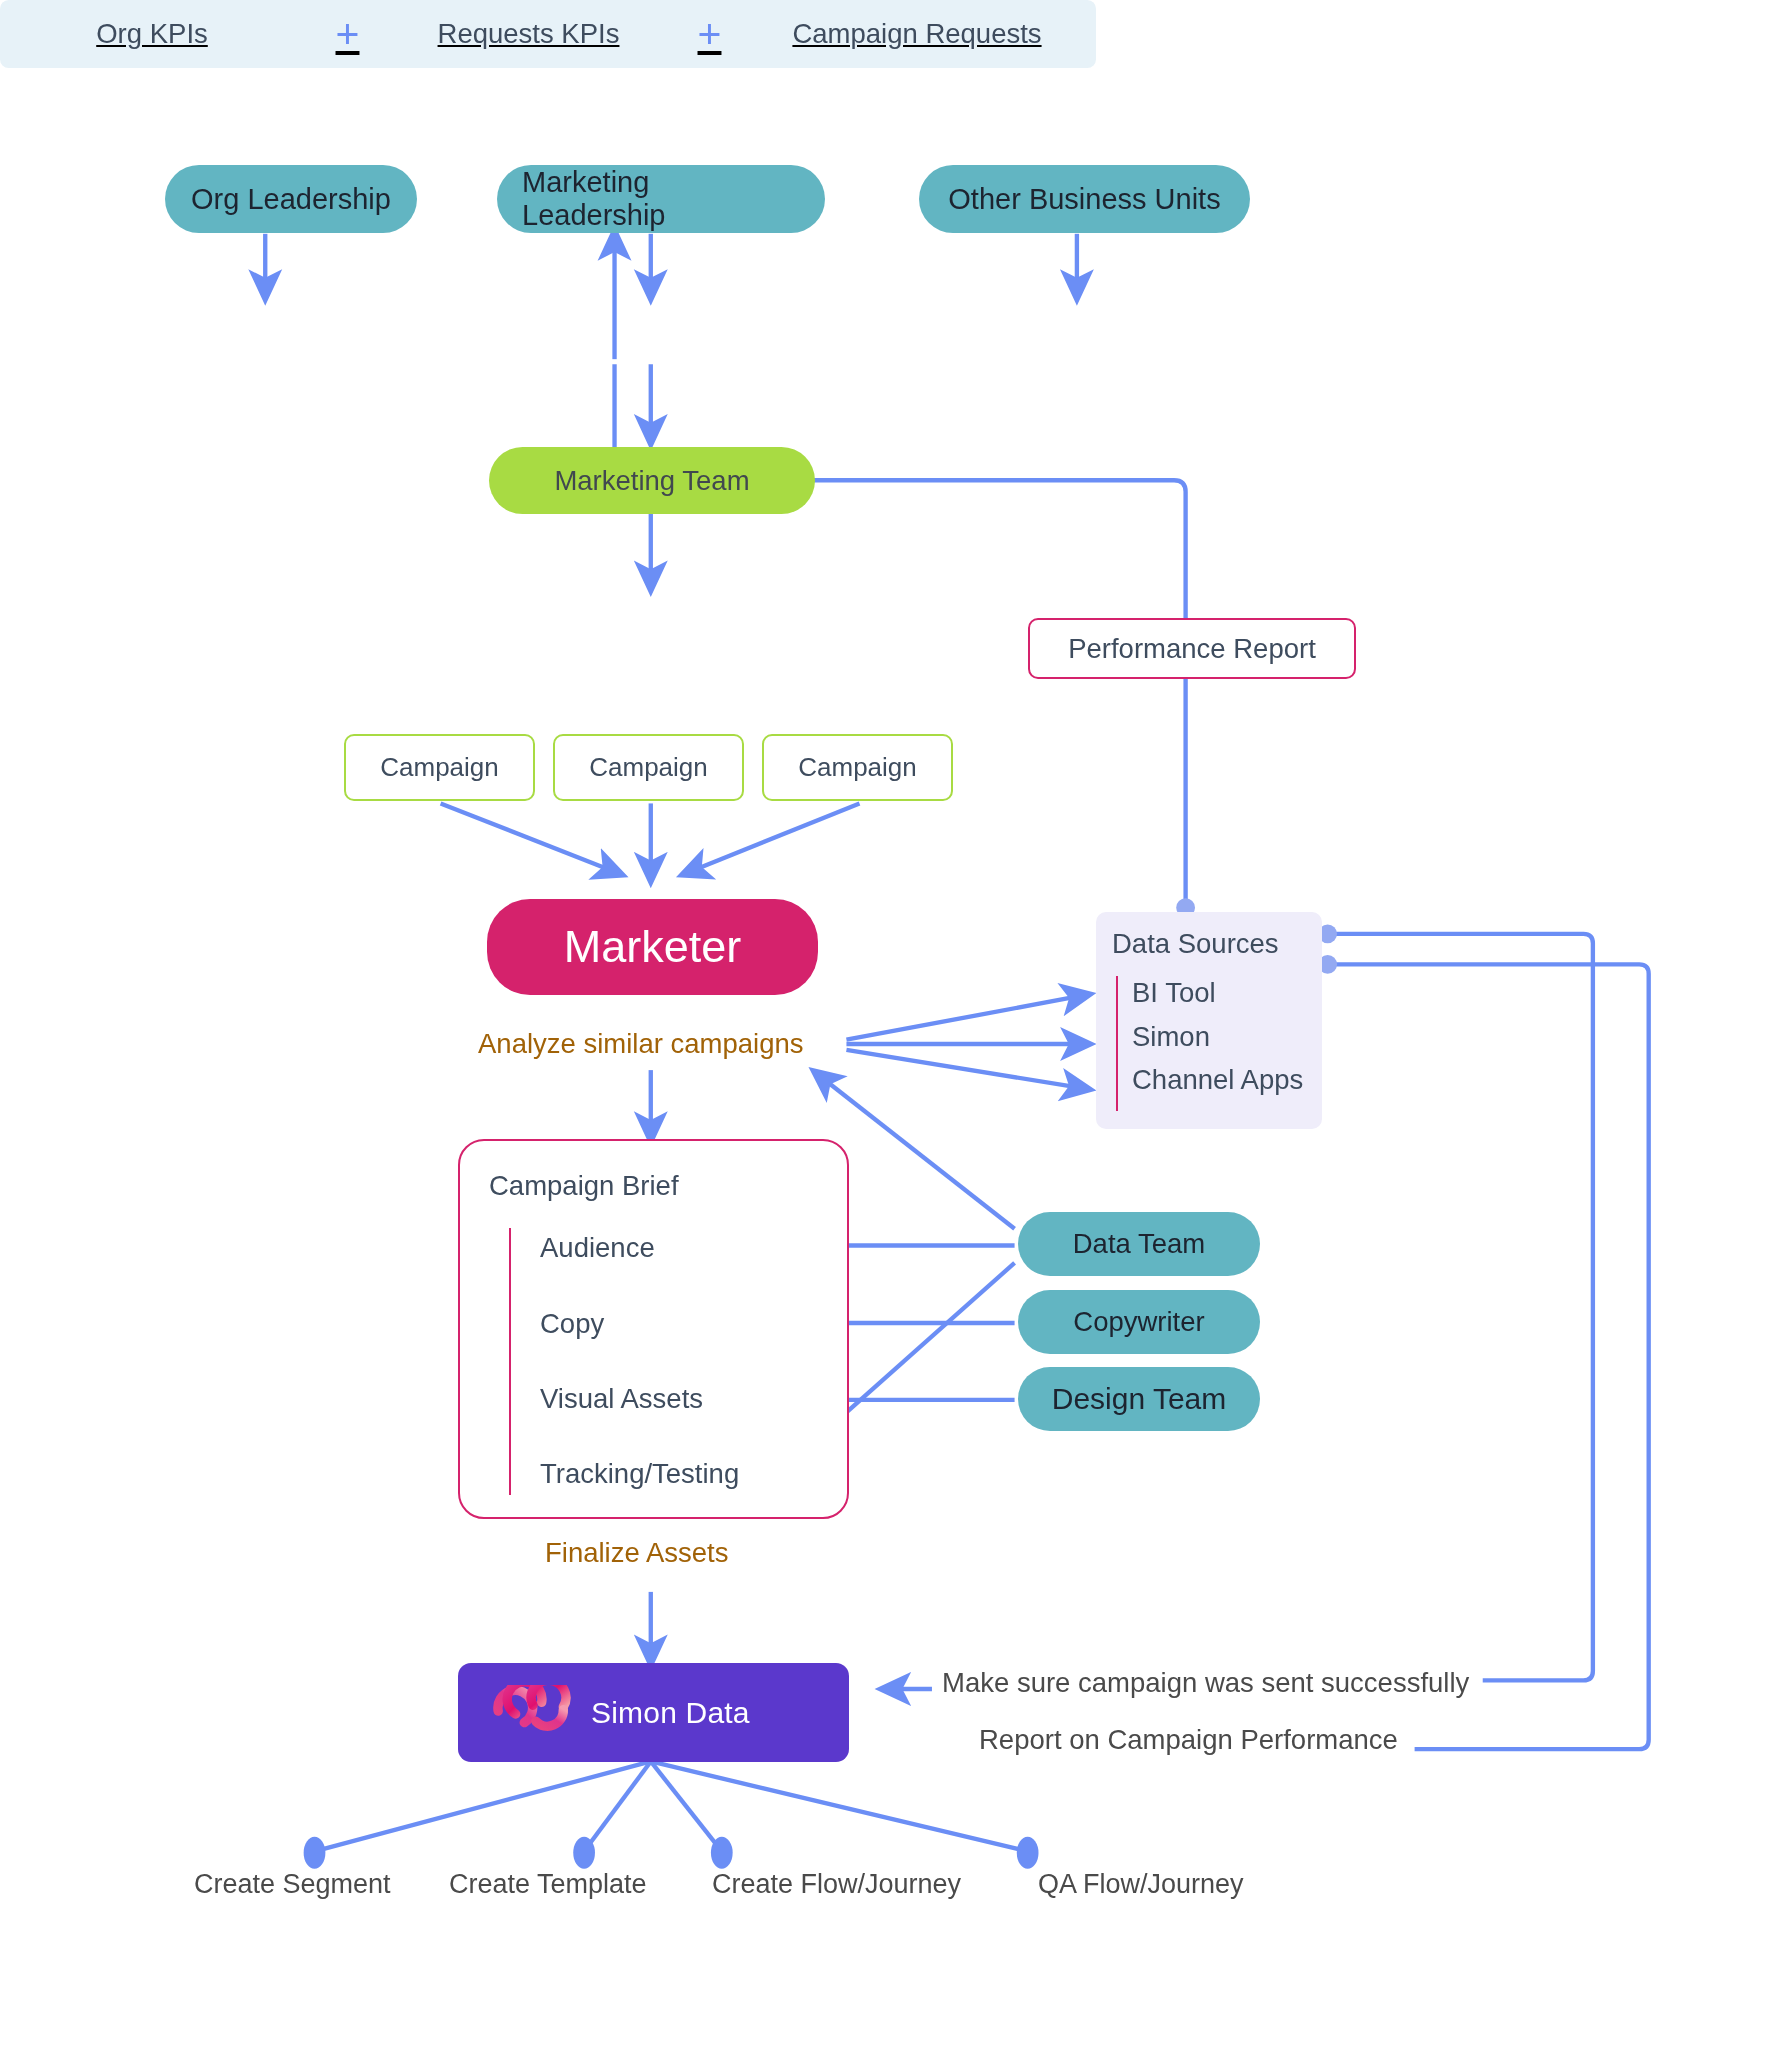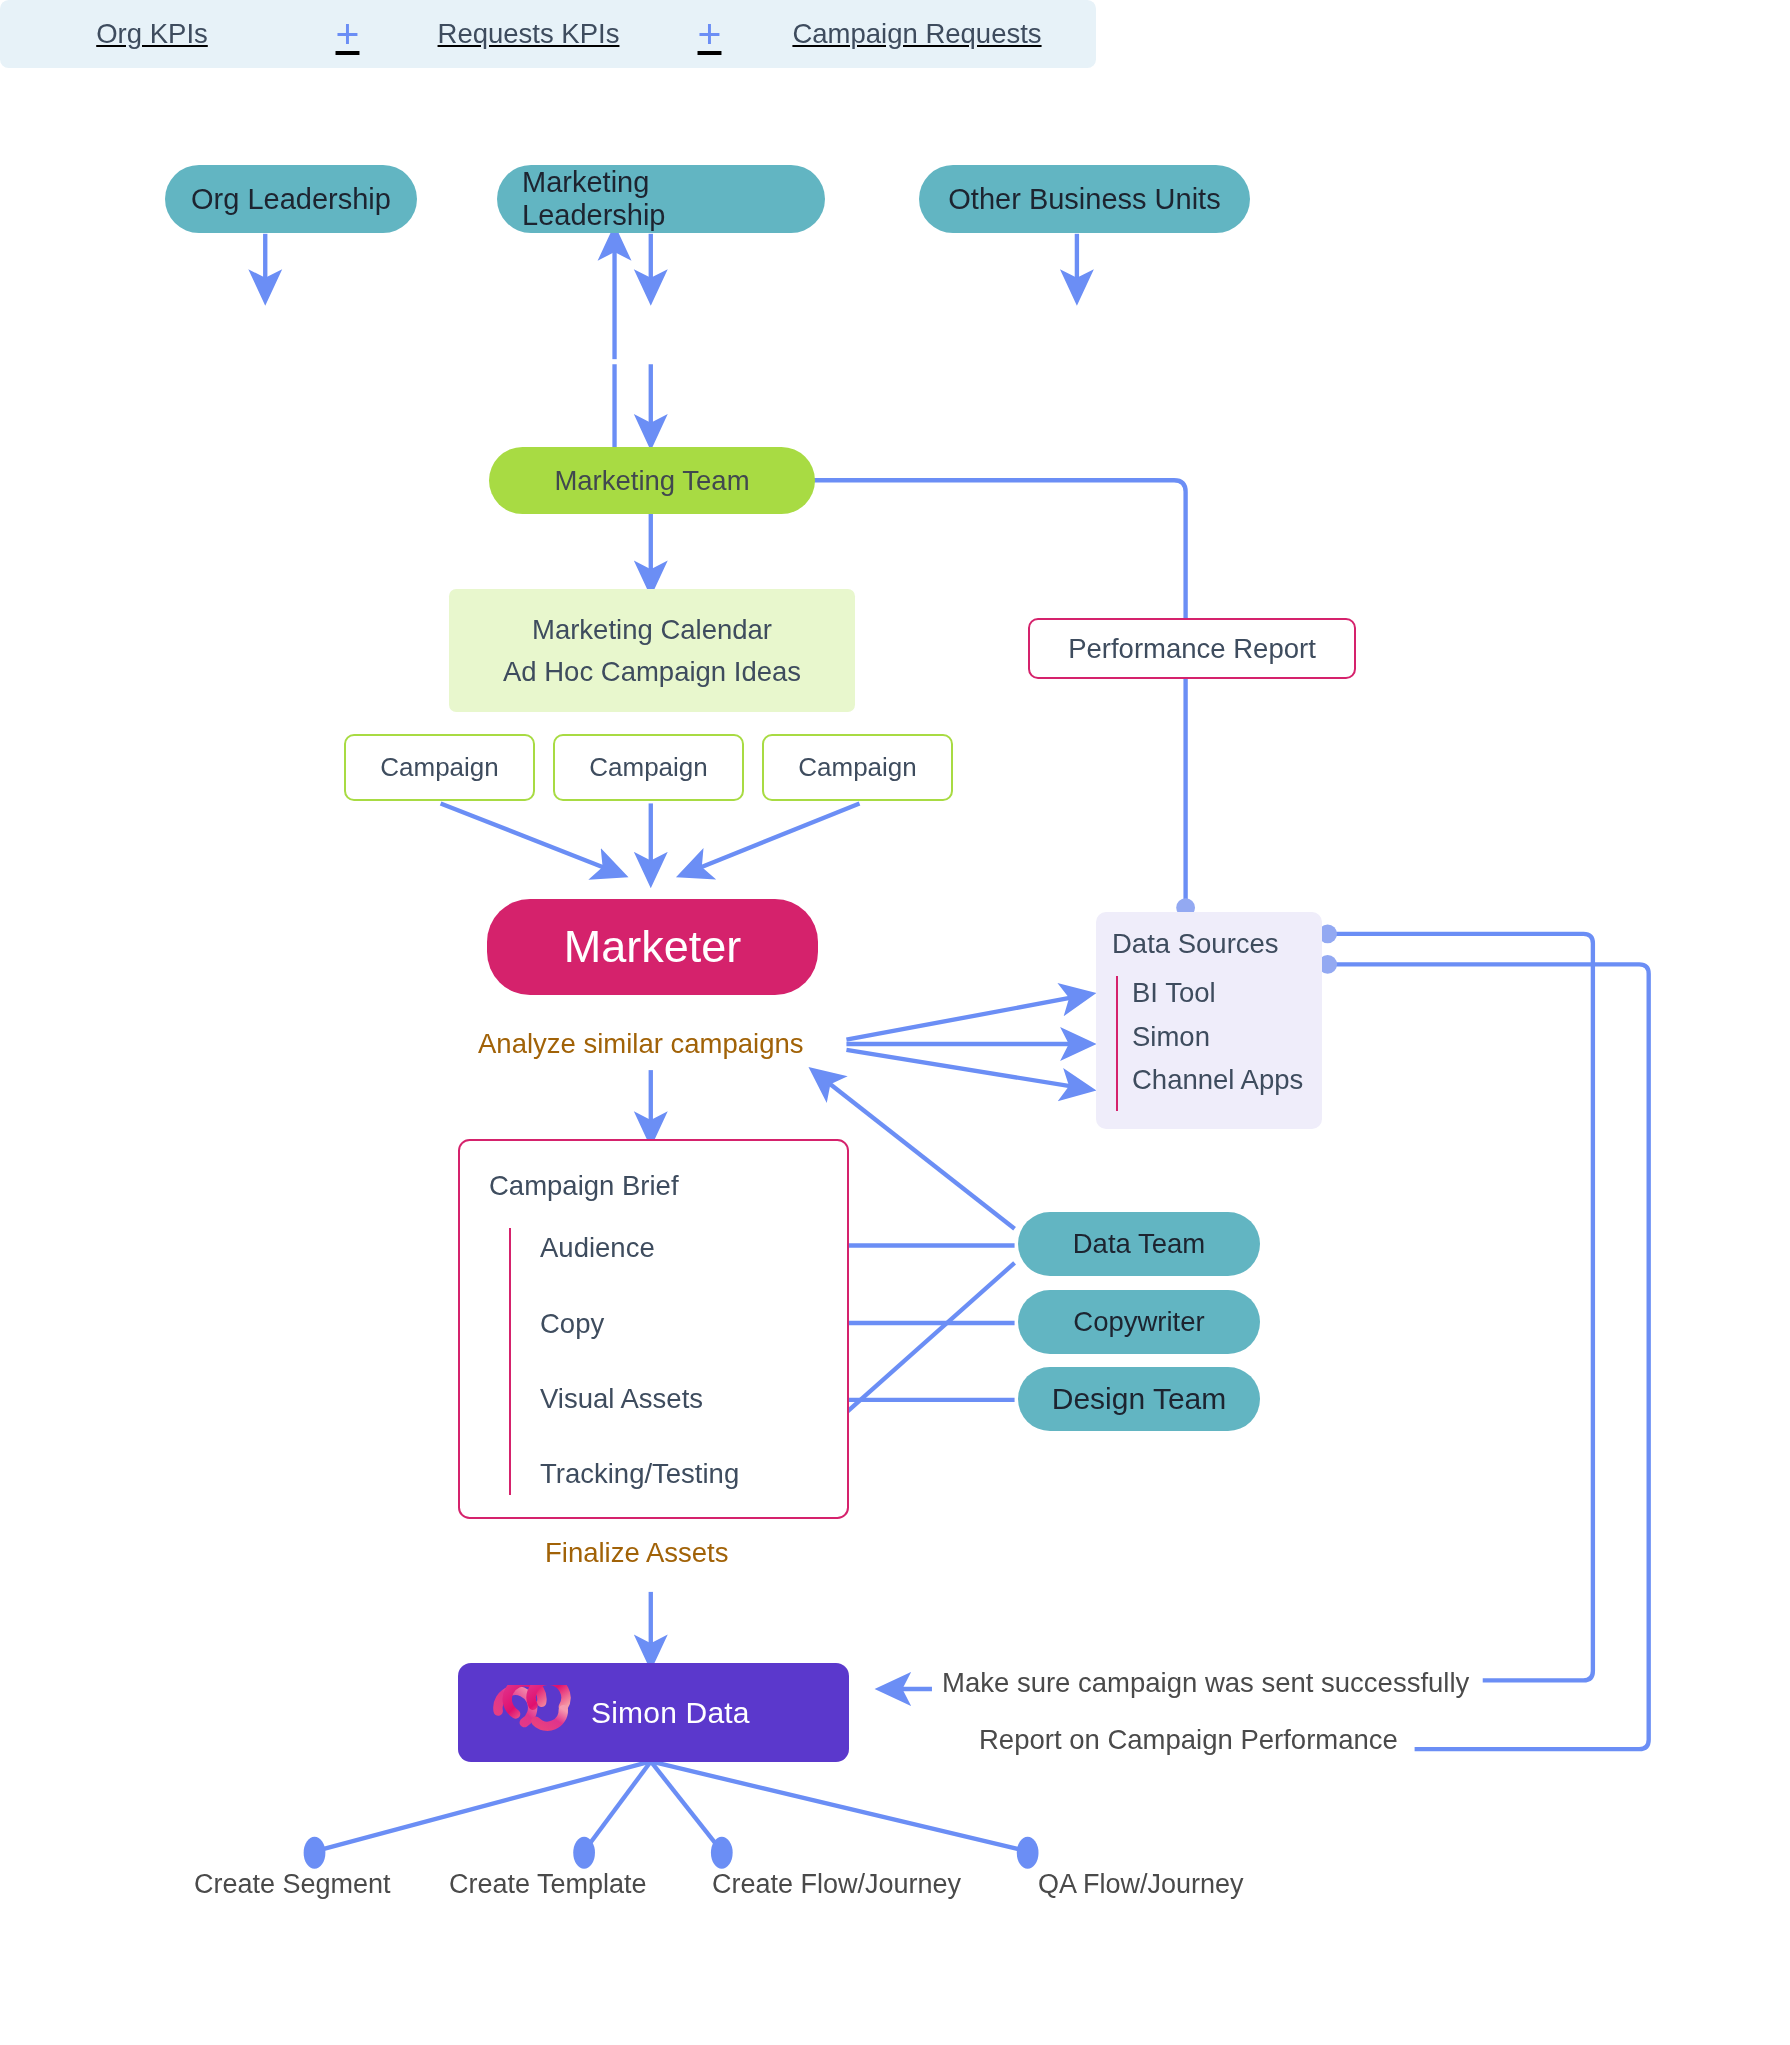--- a/index.html
+++ b/index.html
@@ -281,24 +281,20 @@
     <div class="kpi-plus" style="width:87px;">+</div>
     <div class="kpi-cell" style="width:275px;">Requests KPIs</div>
     <div class="kpi-plus" style="width:87px;">+</div>
     <div class="kpi-cell" style="width:328px;">Campaign Requests</div>
   </div>
 
   <div class="node pill-green" style="left:489px; top:447px; width:326px; height:67px;">
     <span>Marketing Team</span>
   </div>
 
-  <div class="node box-calendar" style="left:449px; top:589px; width:406px; height:123px;">
-    <span>Marketing Calendar</span>
-    <span>Ad Hoc Campaign Ideas</span>
-  </div>
 
   <div class="node box-pink-outline" style="left:1028px; top:618px; width:328px; height:61px;">
     <span>Performance Report</span>
   </div>
 
   <div class="node box-campaign" style="left:344px; top:734px; width:191px; height:67px;">
     <span>Campaign</span>
   </div>
   <div class="node box-campaign" style="left:553px; top:734px; width:191px; height:67px;">
     <span>Campaign</span>
@@ -316,21 +312,21 @@
   </div>
 
   <div class="datasources" style="left:1096px; top:912px; width:226px; height:217px;padding-left:20px;">
     <div class="ds-title">Data Sources</div>
     <div class="ds-rail"></div>
     <div class="ds-item" style="top:65px;">BI Tool</div>
     <div class="ds-item" style="top:109px;">Simon</div>
     <div class="ds-item" style="top:152px;">Channel Apps</div>
   </div>
 
-  <div class="brief" style="left:458px; top:1139px; width:391px; height:380px;">
+  <div class="brief" style="left:458px; top:1139px; width:391px; height:380px;border-radius:26px;">
     <div class="brief-title">Campaign Brief</div>
     <div class="brief-rail"></div>
     <div class="brief-item" style="top:91px;">Audience</div>
     <div class="brief-item" style="top:167px;">Copy</div>
     <div class="brief-item" style="top:242px;">Visual Assets</div>
     <div class="brief-item" style="top:317px;">Tracking/Testing</div>
   </div>
 
   <div class="node pill-teal" style="left:1018px; top:1212px; width:242px; height:64px; font-size:27.5px;">
     <span>Data Team</span>

